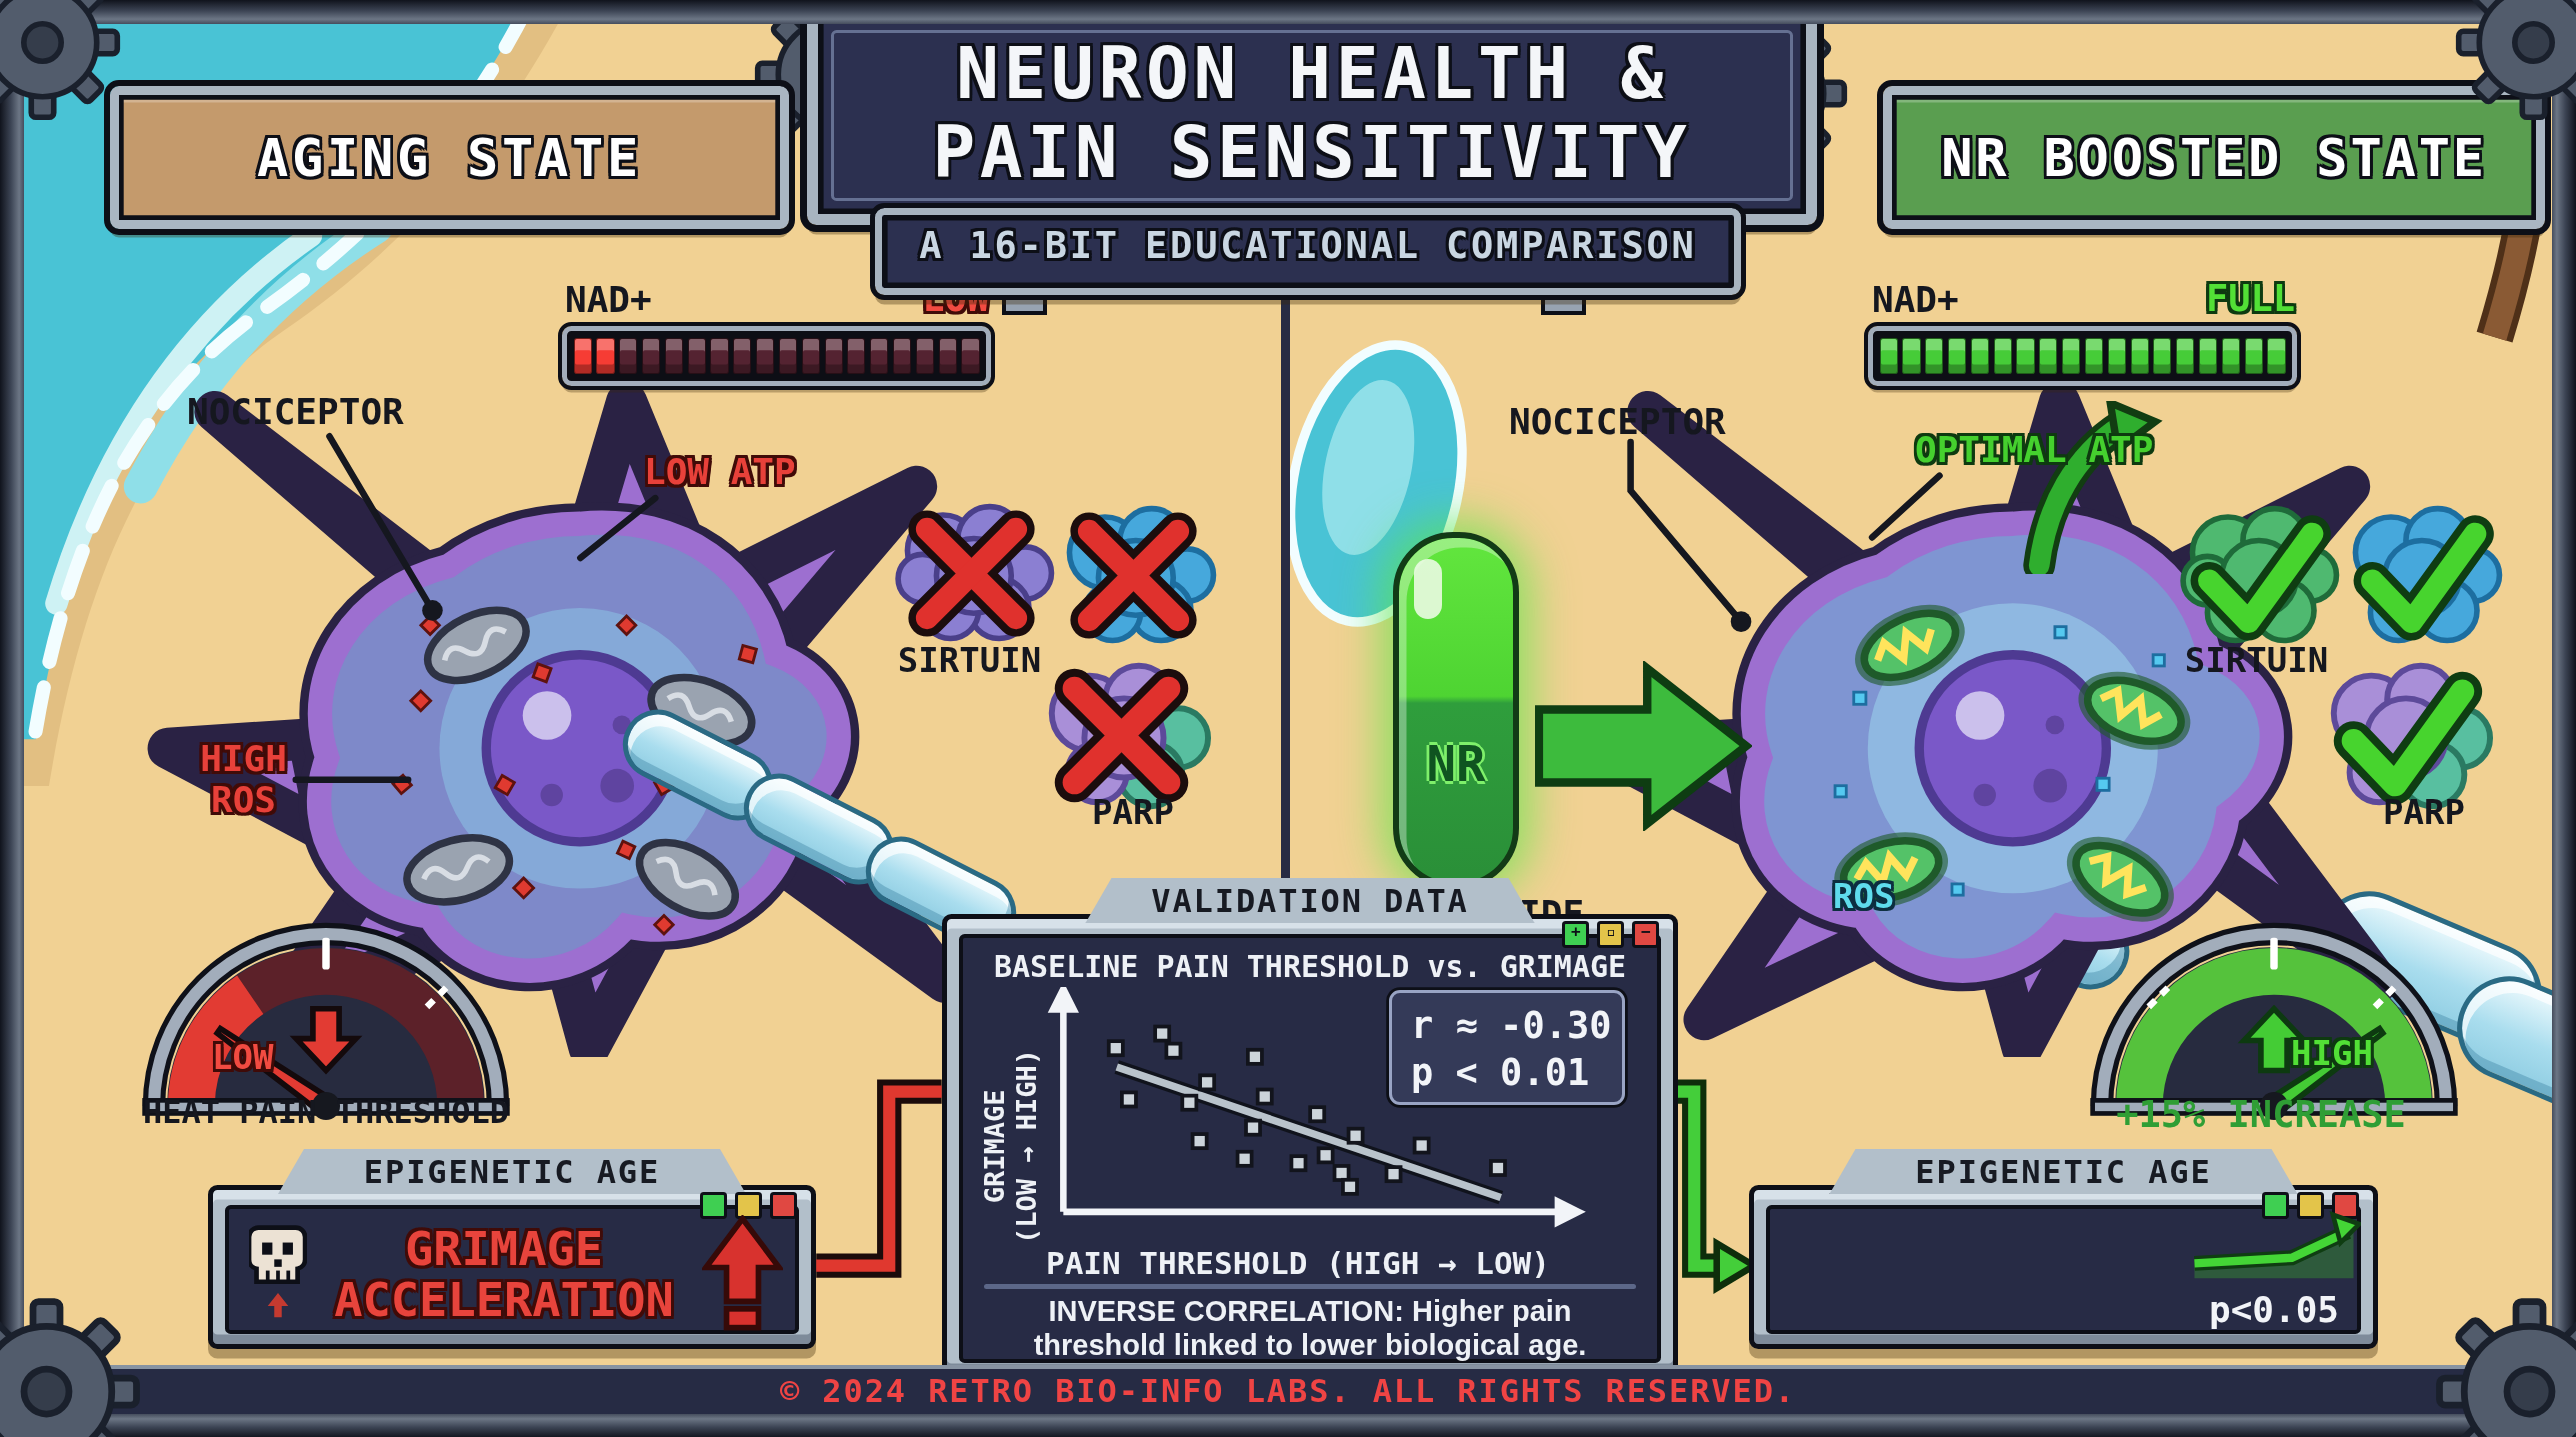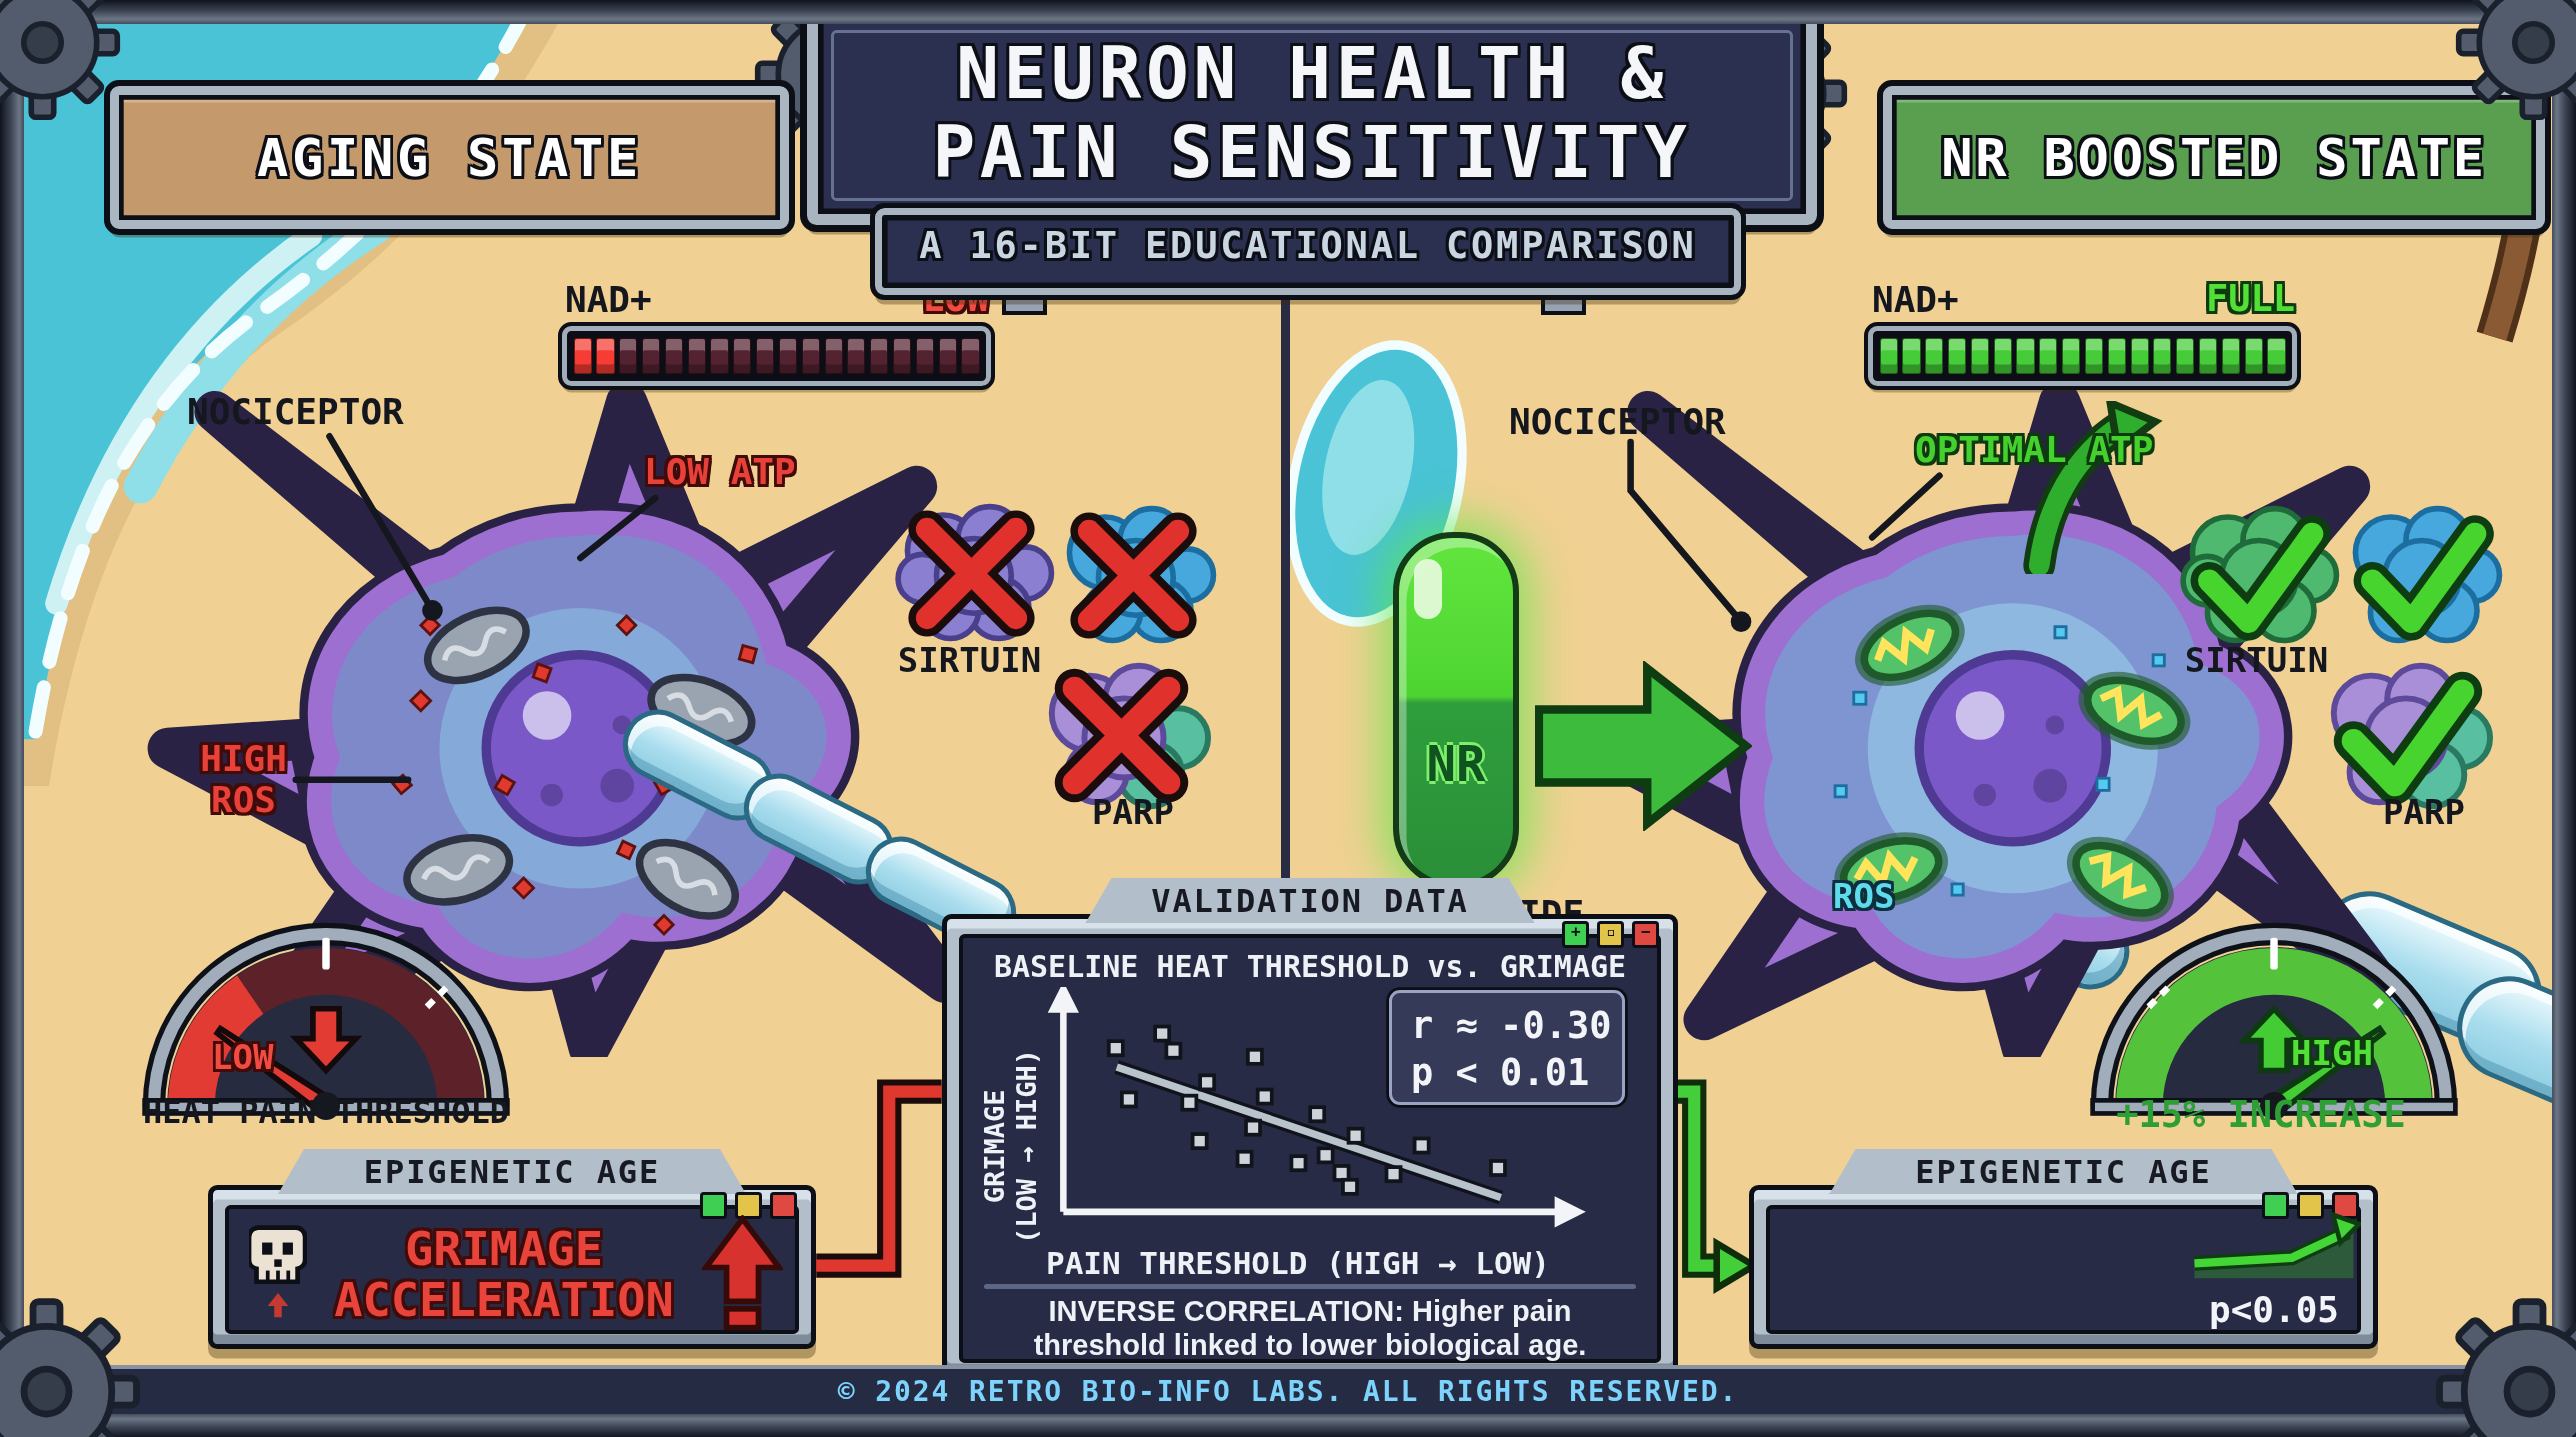--- a/index.html
+++ b/index.html
@@ -504,21 +504,21 @@
   <div class="win" style="left:942px;top:878px;width:700px;height:500px;padding-left:36px;">
     <div class="win-tab" style="width:393px">VALIDATION DATA</div>
     <div class="win-body"></div>
     <div class="win-btns">
       <div class="wbtn" style="background:#3fcf52">+</div>
       <div class="wbtn" style="background:#e3c44a">▫</div>
       <div class="wbtn" style="background:#e04842">−</div>
     </div>
     <div class="win-screen"></div>
 
-    <div class="abs ctr mono" style="left:28px;right:28px;top:71px;font-size:30px;color:#eef1f6;z-index:5">BASELINE HEAT THRESHOLD vs. GRIMAGE</div>
+    <div class="abs ctr mono" style="left:28px;right:28px;top:71px;font-size:30px;color:#eef1f6;z-index:5">BASELINE PAIN THRESHOLD vs. GRIMAGE</div>
 
     <svg id="scatter" class="abs" style="left:97px;top:109px;z-index:5" width="562" height="253" viewBox="0 0 600 270">
       <g stroke="#f2f4f8" stroke-width="7" fill="#f2f4f8">
         <line x1="26" y1="18" x2="26" y2="240"></line>
         <line x1="26" y1="240" x2="560" y2="240"></line>
         <polygon points="26,2 15,24 37,24"></polygon>
         <polygon points="576,240 554,229 554,251"></polygon>
       </g>
       <g id="scatter-dyn">
           <line x1="83" y1="85.35" x2="493" y2="224.75" stroke="#10131c" stroke-width="15"></line>
@@ -606,21 +606,21 @@
     <svg class="abs" style="left:438px;top:62px;z-index:5" width="174" height="73" viewBox="0 0 186 78">
       <path d="M8,72 L8,56 L112,50 L178,20 L178,72 Z" fill="#2e5a3c"></path>
       <path d="M8,56 L112,50 L172,22" stroke="#0f3d12" stroke-width="16" fill="none"></path>
       <path d="M8,56 L112,50 L172,22" stroke="#44d636" stroke-width="9" fill="none"></path>
       <polygon points="156,4 184,14 164,34" fill="#44d636" stroke="#0f3d12" stroke-width="5"></polygon>
     </svg>
     <div class="abs ctr mono" style="left:438px;top:140px;width:174px;font-size:36px;color:#f2f4f8;z-index:5">p&lt;0.05</div>
   </div>
 
   <div class="abs ctr mono" style="left:24px;right:24px;bottom:24px;height:45px;background:#262b44;border-top:4.7px solid #8793a2;z-index:50;
-              line-height:45px;font-size:28px;letter-spacing:1.9px;color:#7dd3fc">
+              line-height:45px;font-size:32px;letter-spacing:1.9px;color:#ef4444">
     <span>© 2024 RETRO BIO-INFO LABS. ALL RIGHTS RESERVED.</span>
   </div>
 
   <div class="abs frame" style="left:0;top:0;width:2576px;height:24px;"></div>
   <div class="abs frame" style="left:0;bottom:0;width:2576px;height:24px;transform:scaleY(-1)"></div>
   <div class="abs frame" style="left:0;top:0;width:24px;height:1438px;background:linear-gradient(90deg,#10131c,#3c4454 45%,#6c7685 80%,#454d5d)"></div>
   <div class="abs frame" style="right:0;top:0;width:24px;height:1438px;background:linear-gradient(270deg,#10131c,#3c4454 45%,#6c7685 80%,#454d5d)"></div>
   <svg class="abs gear" style="left:-51px;top:-51px" width="187" height="187" viewBox="-100 -100 200 200">
       <use href="#gear"></use>
     </svg>

